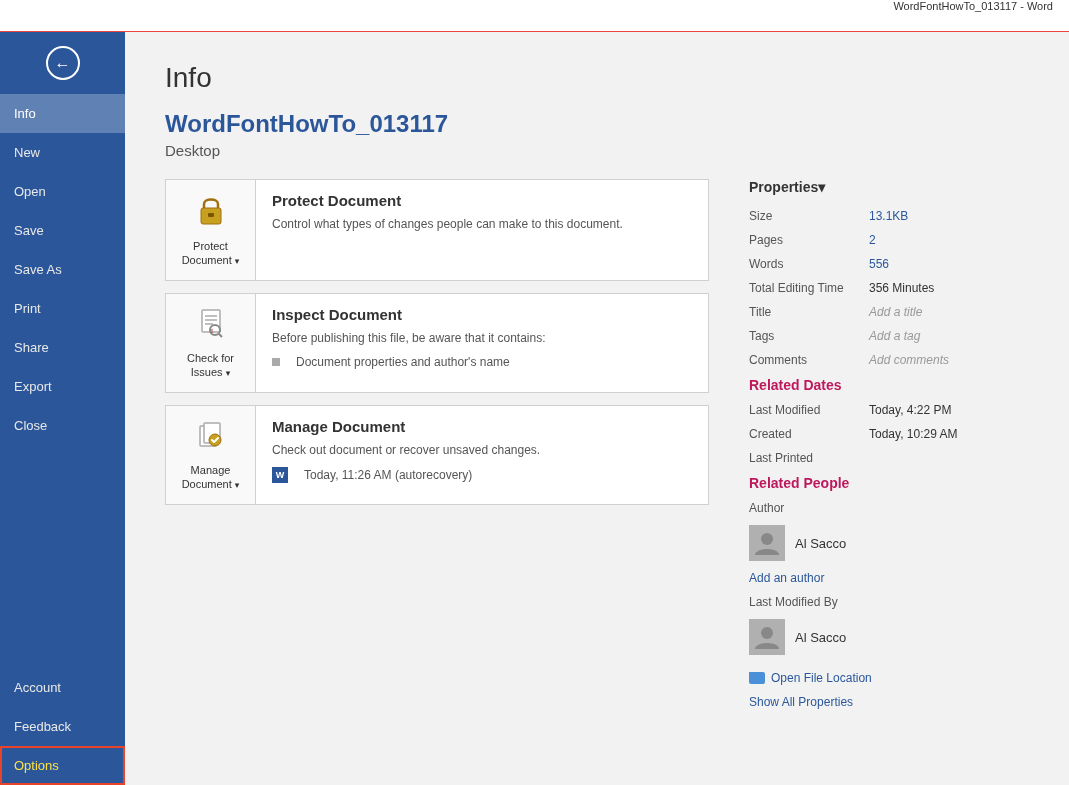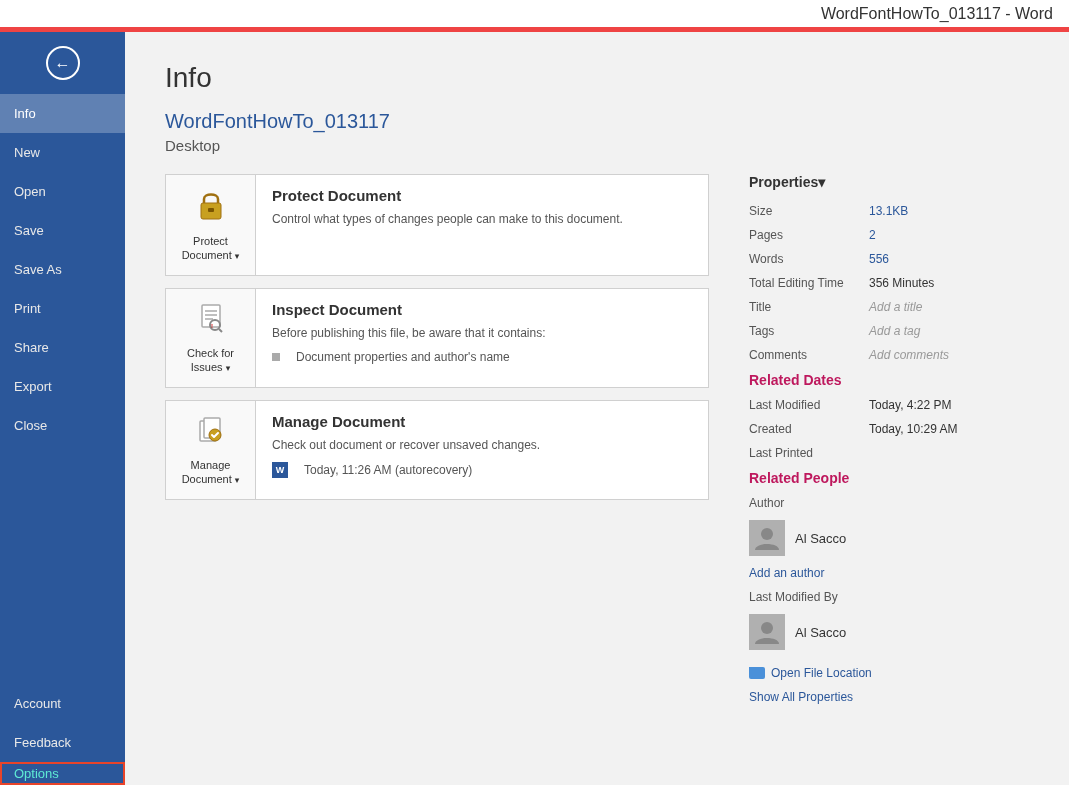--- a/index.html
+++ b/index.html
@@ -2,26 +2,25 @@
 <html><head>
   <meta charset="utf-8">
   <style>
     * { margin: 0; padding: 0; box-sizing: border-box; }
     body { font-family: 'Segoe UI', Arial, sans-serif; font-size: 14px; background: #f2f2f2; width: 1069px; height: 785px; overflow: hidden; display: flex; flex-direction: column; }
 
     .title-bar {
       height: 32px;
       background: #fff;
       display: flex;
-      align-items: center;
       justify-content: flex-end;
       padding-right: 16px;
-      font-size: 16px;
-      color: #333;
-      border-bottom: 5px solid #ef4444;
+      font-size: 11px;
+      color: #333;
+      border-bottom: 1px solid #ef4444;
     }
 
     .main-layout {
       display: flex;
       flex: 1;
       overflow: hidden;
     }
 
     
     .sidebar {
@@ -61,46 +60,46 @@
     }
 
     .sidebar-item.active {
       background: rgba(255,255,255,0.25);
       color: #fff;
       font-weight: 500;
     }
 
     .sidebar-item.options-selected {
       background: transparent;
-      color: #5eead4;
+      color: #fde047;
       border: 2px solid #e8442a;
-      padding: 2px 12px;
+      padding: 10px 12px;
     }
 
     .sidebar-spacer { flex: 1; }
 
     
     .content {
       flex: 1;
       background: #f2f2f2;
       padding: 30px 40px;
       overflow-y: auto;
     }
 
     .page-title {
       font-size: 28px;
       font-weight: 300;
       color: #333;
       margin-bottom: 16px;
     }
 
     .doc-title {
-      font-size: 20px;
+      font-size: 24px;
       color: #2b579a;
-      font-weight: 400;
+      font-weight: 700;
       margin-bottom: 4px;
     }
 
     .doc-location {
       font-size: 15px;
       color: #555;
       margin-bottom: 20px;
     }
 
     

